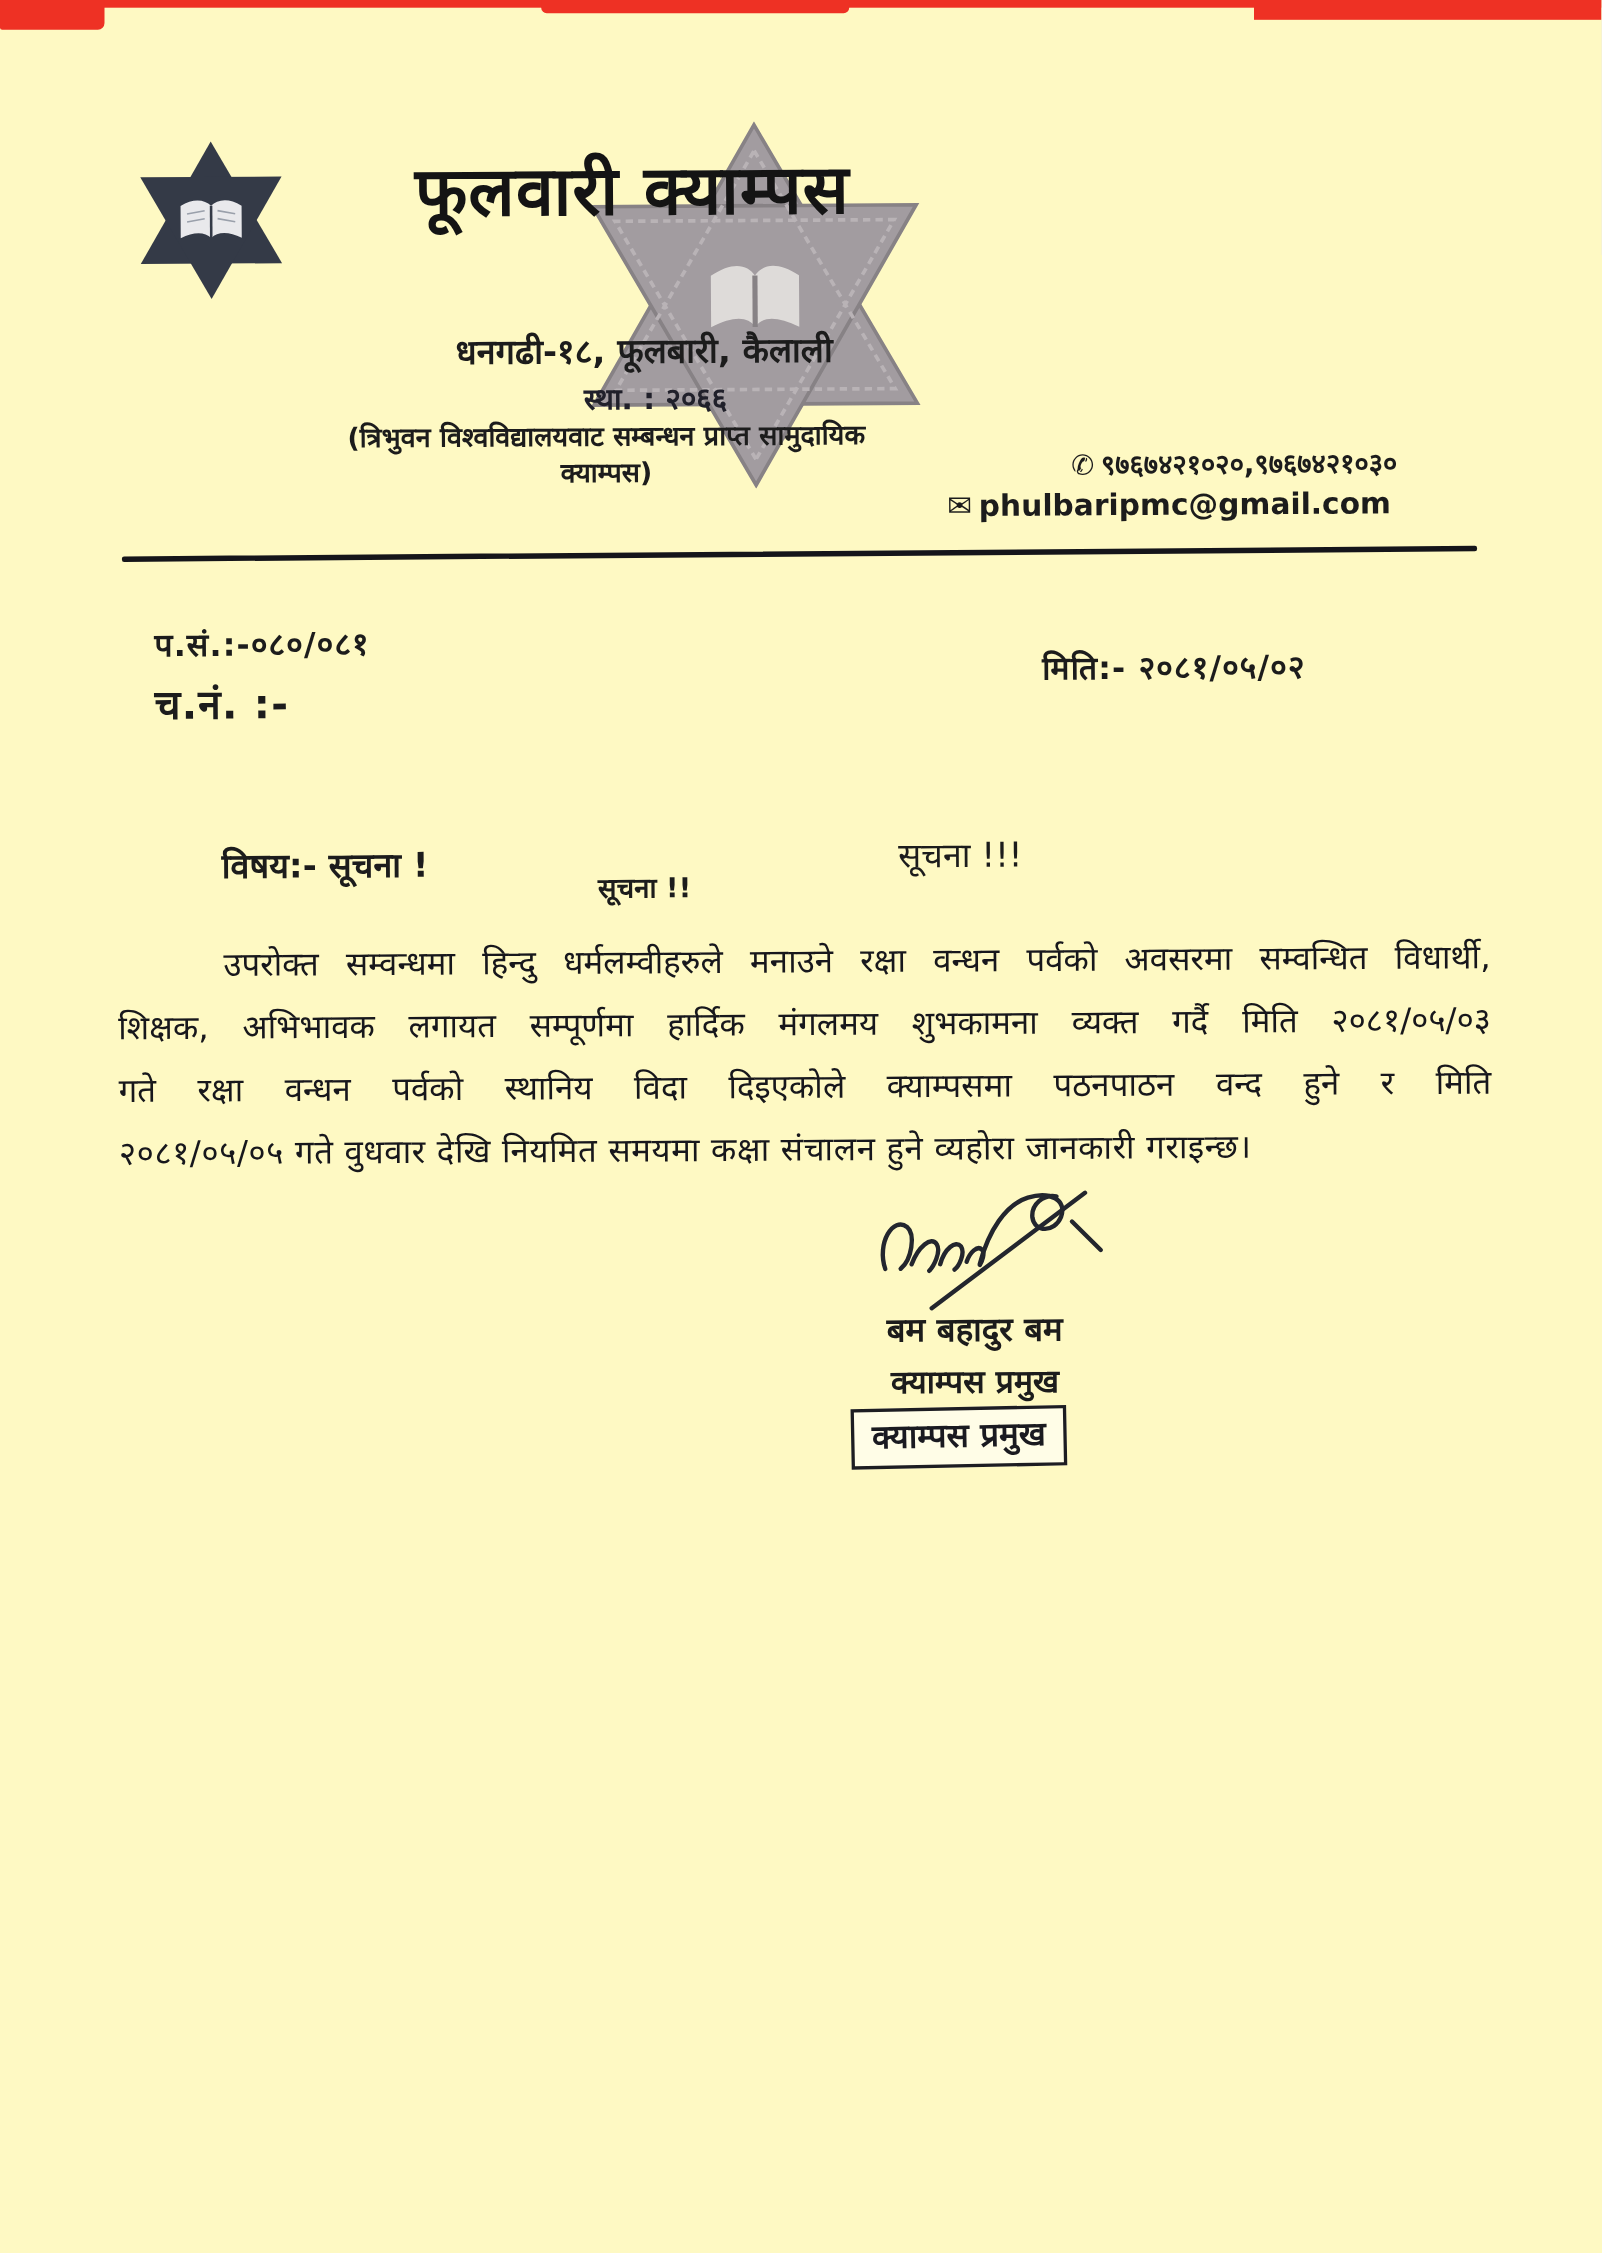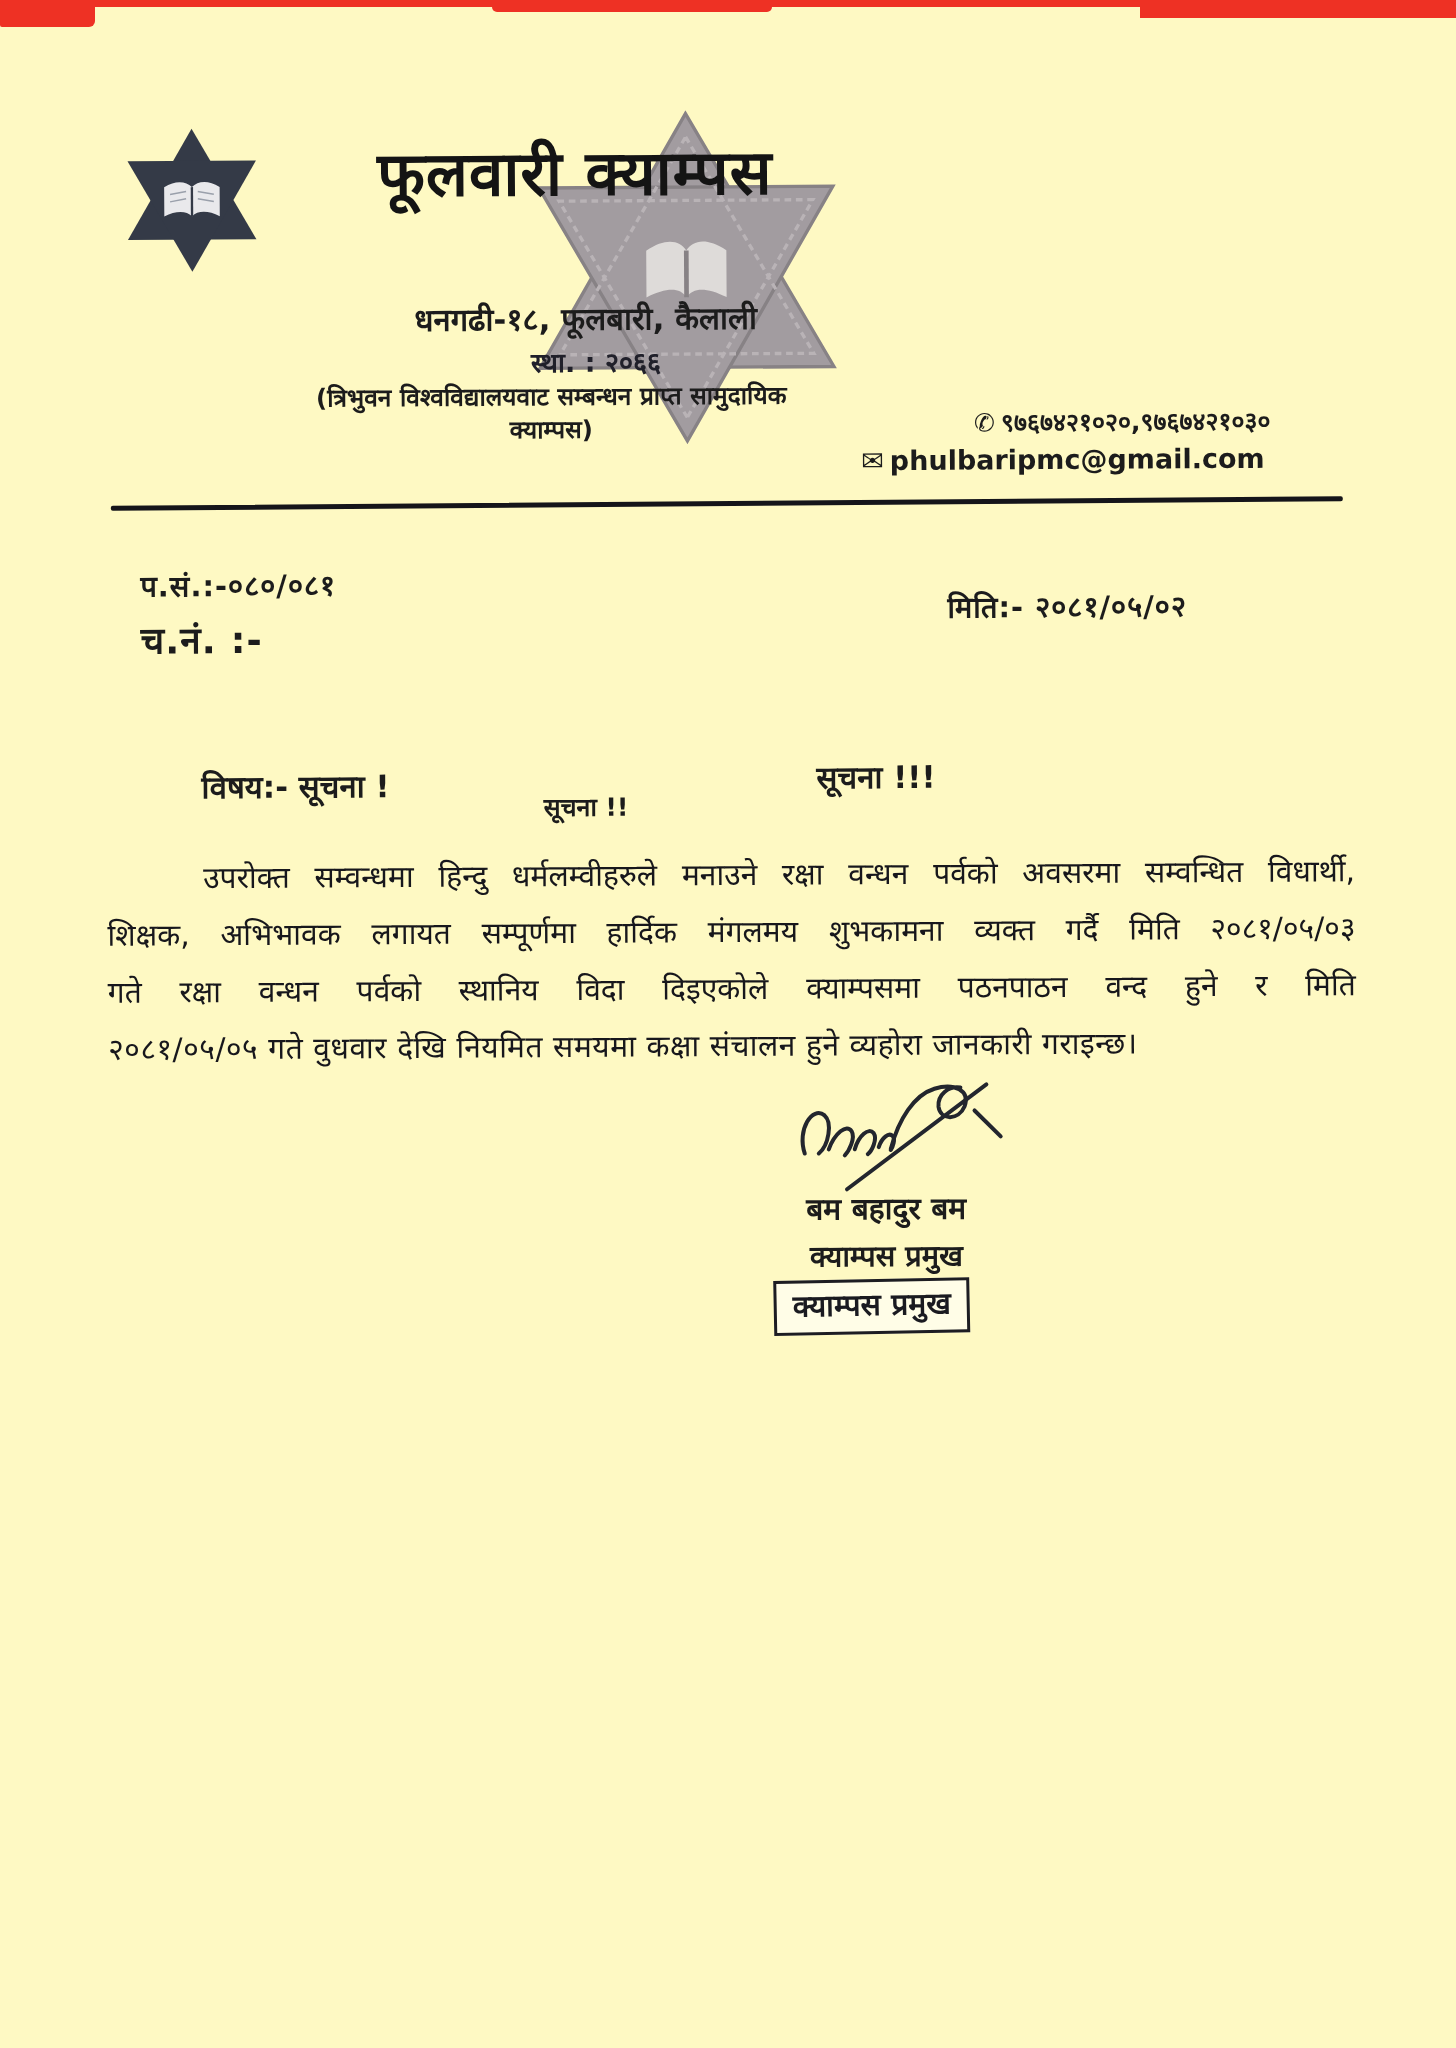--- a/index.html
+++ b/index.html
@@ -56,21 +56,21 @@
     left:114px;top:501px;width:1232px;height:5px;background:#15151a;
     transform:rotate(-0.1deg);border-radius:2px;z-index:3;
   }
   
   .ref-no{left:143px;top:562px;font-size:29px;font-weight:700;letter-spacing:1px;}
   .dispatch-no{left:143px;top:610px;font-size:37px;font-weight:700;letter-spacing:1px;}
   .date-line{left:950px;top:588px;font-size:29px;font-weight:700;letter-spacing:1px;}
   
   .subject-first{left:203px;top:762px;font-size:31px;font-weight:700;}
   .subject-second{left:545px;top:788px;font-size:25px;font-weight:700;}
-  .subject-third{left:818px;top:756px;font-size:31px;font-weight:700;}
+  .subject-third{left:818px;top:756px;font-size:31px;font-weight:400;}
   
   .body-block{left:108px;top:846px;width:1248px;font-size:30px;color:#17171c;}
   .body-line{height:57px;line-height:57px;text-align:justify;text-align-last:justify;white-space:nowrap;}
   .body-line.indent{padding-left:96px;width:1152px;}
   .body-line.last{text-align-last:left;letter-spacing:.5px;}
   
   .signature-svg{left:788px;top:1078px;width:240px;height:118px;}
   .signer-name{left:770px;top:1188px;width:230px;text-align:center;font-size:30px;font-weight:700;}
   .signer-role{left:770px;top:1236px;width:230px;text-align:center;font-size:29px;font-weight:700;}
   .stamp-box{

